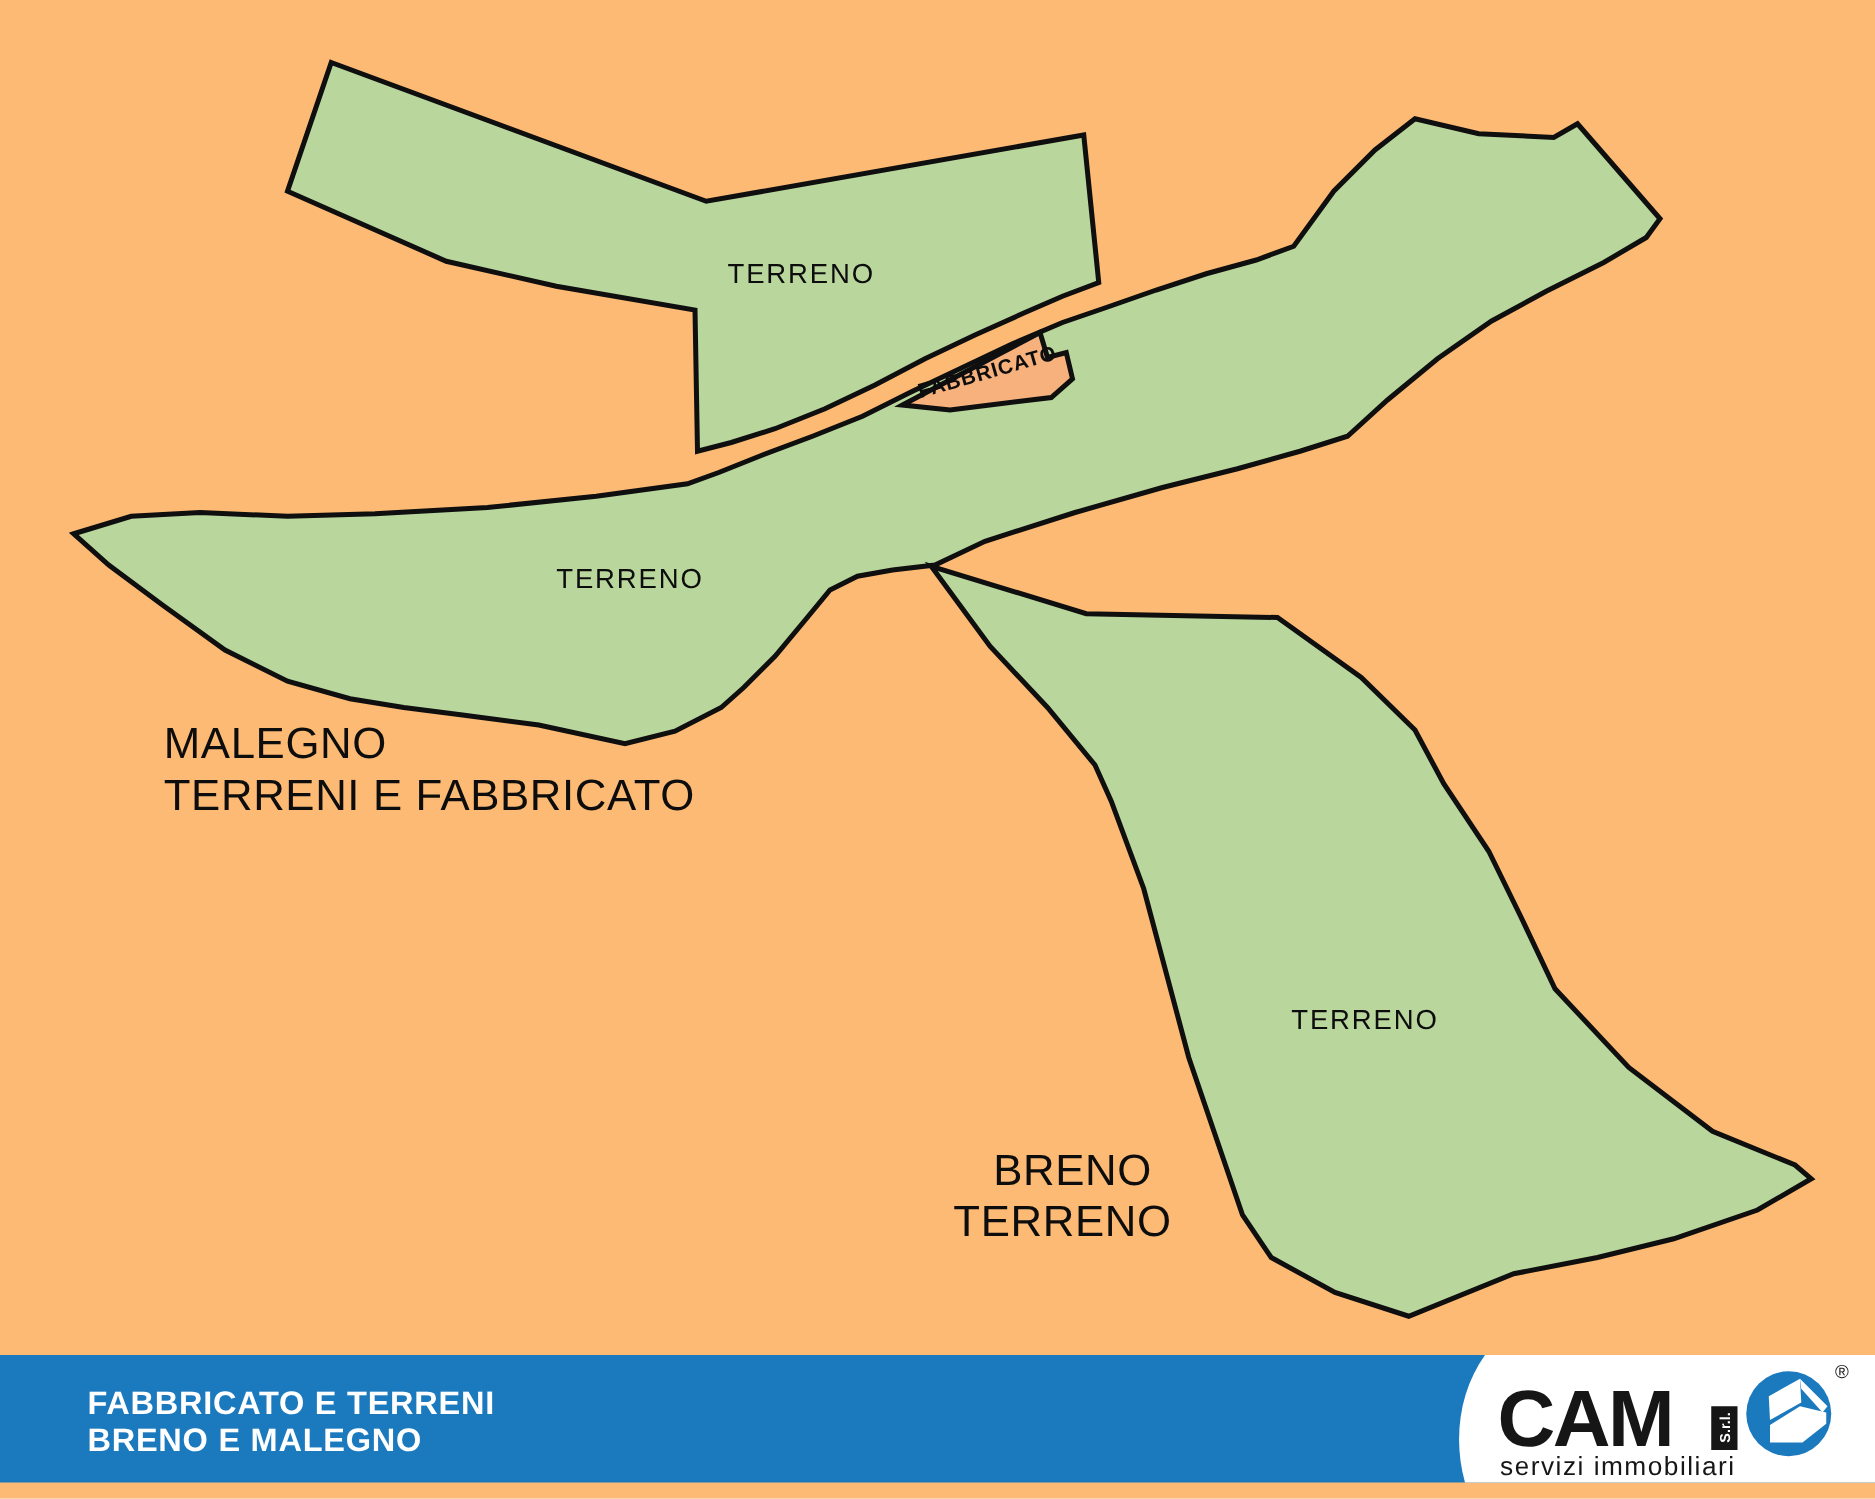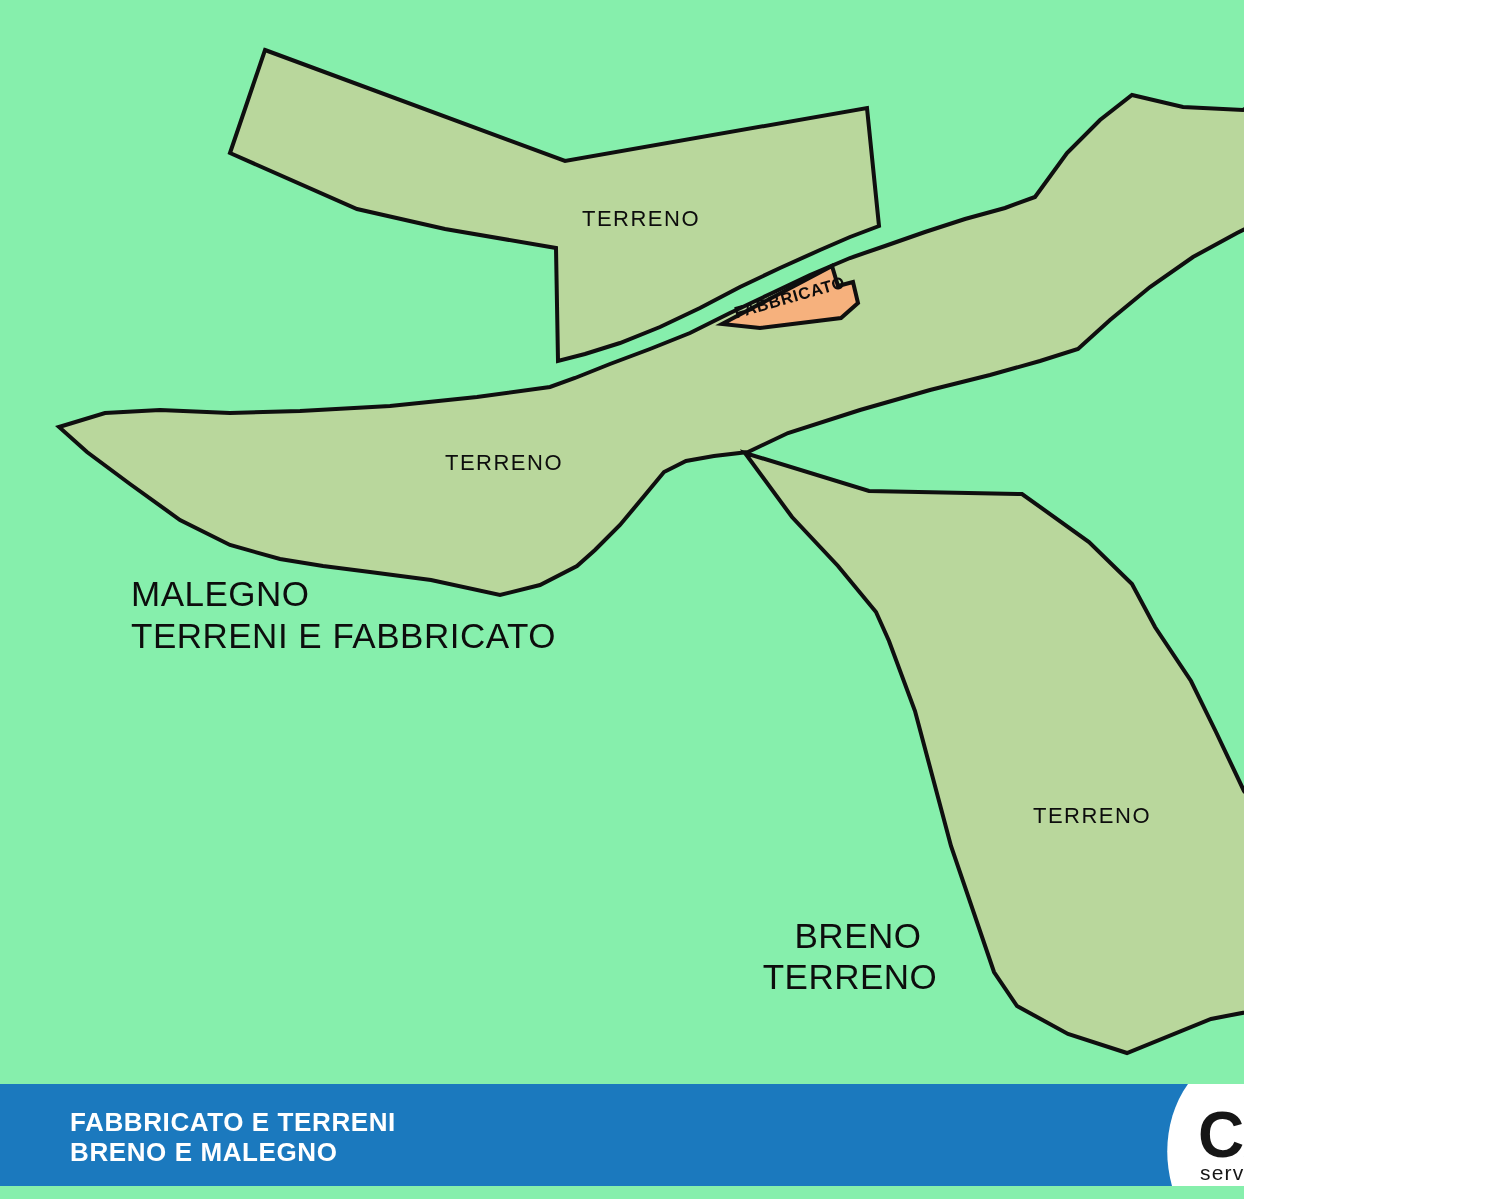--- a/index.html
+++ b/index.html
@@ -1,17 +1,17 @@
 <!DOCTYPE html>
 <html><head>
 <meta charset="utf-8">
 <style>
   html,body{margin:0;padding:0;background:#ffffff;}
   #stage{
-    position:relative;width:1244px;height:1199px;overflow:hidden;background:#86efac;
+    position:relative;width:1500px;height:1199px;overflow:hidden;background:#fdba74;
     font-family:"Liberation Sans", sans-serif;
   }
   svg{position:absolute;left:0;top:0;}
   .parcel-label{
     font-family:"Liberation Sans", sans-serif;
     font-size:22px;font-weight:500;letter-spacing:1.5px;
   }
   .area-title{
     font-family:"Liberation Sans", sans-serif;
     font-size:35px;font-weight:500;letter-spacing:0.5px;

